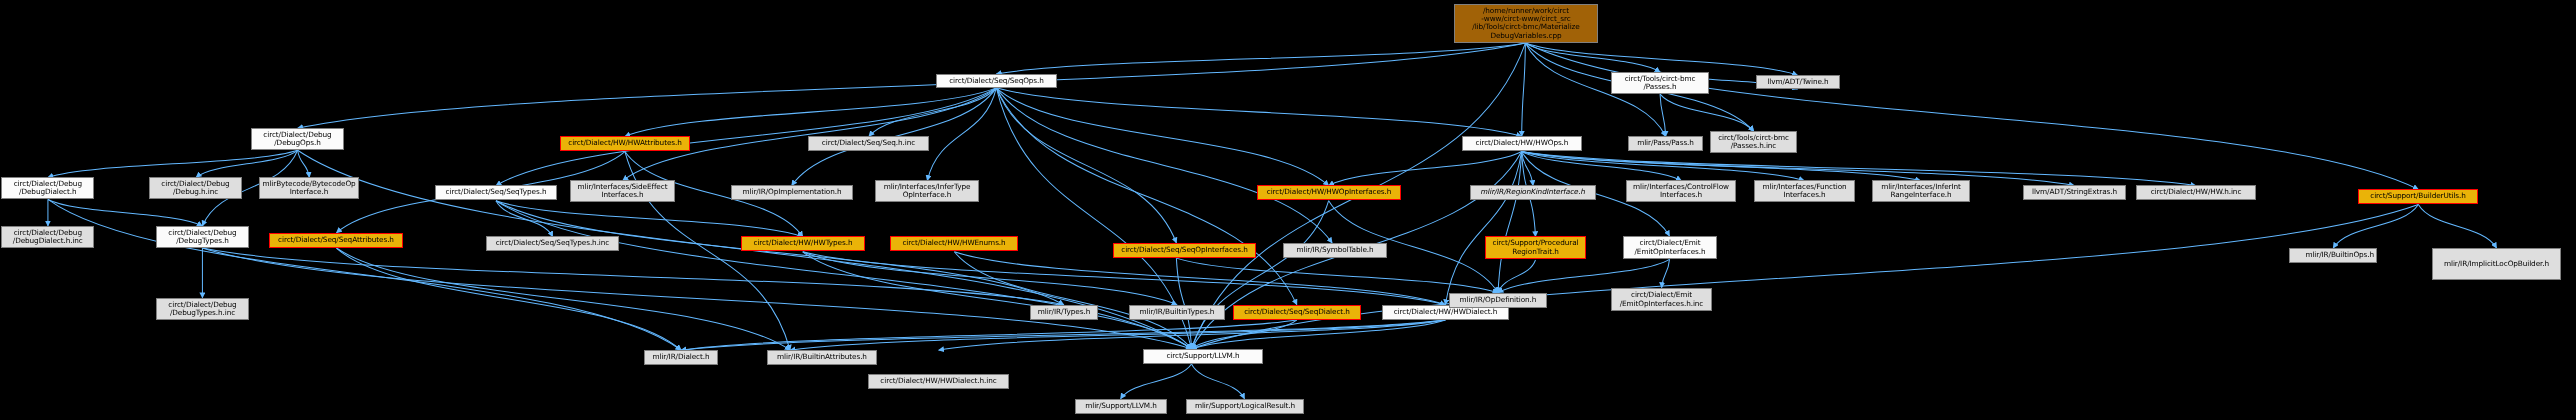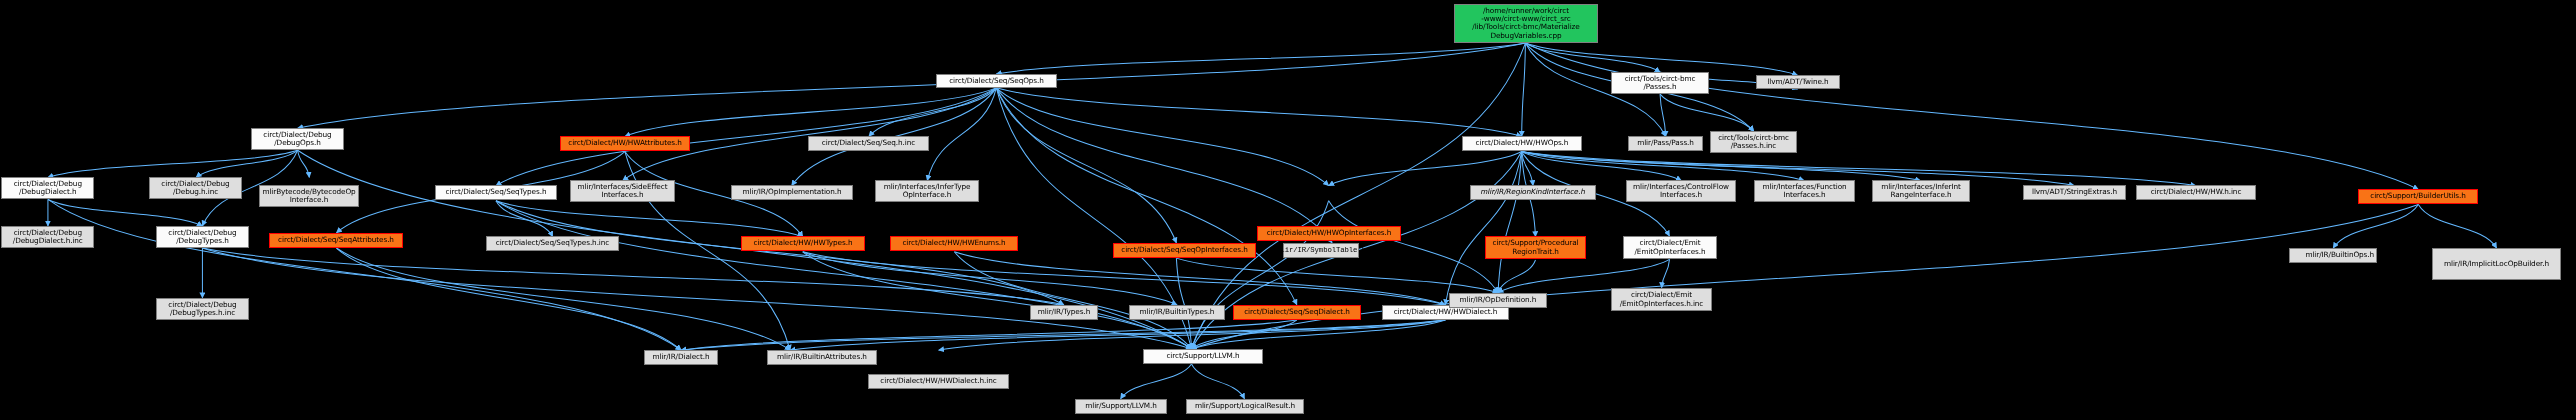--- a/index.html
+++ b/index.html
@@ -21,23 +21,23 @@
     text-align:center;
     color:#000;
     font-size:7.3px;
     line-height:8.2px;
     white-space:pre-line;
     border:0.6px solid #808080;
     background:#dedede;
     padding:0.6px 2.5px;
     letter-spacing:-0.1px;
   }
-  .node.root{background:#22c55e;border:0.6px solid #808080;}
+  .node.root{background:#a16207;border:0.6px solid #808080;}
   .node.white{background:#fbfbfb;border:0.6px solid #808080;}
-  .node.red{background:#f97316;border:1.3px solid #ff0000;text-align:center;}
+  .node.red{background:#eab308;border:1.3px solid #ff0000;text-align:center;}
 </style>
 </head>
 <body>
 
 <div id="graph">
   <svg id="edges" viewBox="0 0 4085 667" width="2576" height="421">
     <defs>
       <marker id="arrow" viewBox="0 0 10 10" refX="9" refY="5" markerWidth="6" markerHeight="6" orient="auto-start-reverse">
         <path d="M 0 0 L 10 5 L 0 10 z" fill="#63b8ff"></path>
       </marker>
@@ -138,49 +138,49 @@
       <div class="node red" style="left: 560px; top: 136px; width: 130px; height: 15px;">circt/Dialect/HW/HWAttributes.h</div>
       <div class="node " style="left: 808px; top: 136px; width: 121px; height: 15px;">circt/Dialect/Seq/Seq.h.inc</div>
       <div class="node white" style="left: 1462px; top: 136px; width: 120px; height: 15px;">circt/Dialect/HW/HWOps.h</div>
       <div class="node " style="left: 1628px; top: 136px; width: 75px; height: 15px;">mlir/Pass/Pass.h</div>
       <div class="node " style="left: 1710px; top: 131px; width: 87px; height: 22px;">circt/Tools/circt-bmc
 /Passes.h.inc</div>
       <div class="node white" style="left: 1.3px; top: 177px; width: 93px; height: 22px;">circt/Dialect/Debug
 /DebugDialect.h</div>
       <div class="node " style="left: 149px; top: 177px; width: 93px; height: 22px;">circt/Dialect/Debug
 /Debug.h.inc</div>
-      <div class="node " style="left: 259px; top: 177px; width: 100px; height: 22px; margin-top: 8px;">mlirBytecode/BytecodeOp
+      <div class="node " style="left: 259px; top: 177px; width: 100px; height: 22px;">mlirBytecode/BytecodeOp
 Interface.h</div>
       <div class="node white" style="left: 435px; top: 185px; width: 122px; height: 15px;">circt/Dialect/Seq/SeqTypes.h</div>
       <div class="node " style="left: 570px; top: 180px; width: 105px; height: 22px;">mlir/Interfaces/SideEffect
 Interfaces.h</div>
       <div class="node " style="left: 731px; top: 185px; width: 122px; height: 15px;">mlir/IR/OpImplementation.h</div>
       <div class="node " style="left: 875px; top: 180px; width: 104px; height: 22px;">mlir/Interfaces/InferType
 OpInterface.h</div>
-      <div class="node red" style="left: 1257px; top: 185px; width: 144px; height: 15px; margin-top: 41px;">circt/Dialect/HW/HWOpInterfaces.h</div>
+      <div class="node red" style="left: 1257px; top: 185px; width: 144px; height: 15px;">circt/Dialect/HW/HWOpInterfaces.h</div>
       <div class="node " style="left: 1470px; top: 185px; width: 126px; height: 15px; font-style: italic;">mlir/IR/RegionKindInterface.h</div>
       <div class="node " style="left: 1626px; top: 180px; width: 110px; height: 22px;">mlir/Interfaces/ControlFlow
 Interfaces.h</div>
       <div class="node " style="left: 1754px; top: 180px; width: 101px; height: 22px;">mlir/Interfaces/Function
 Interfaces.h</div>
       <div class="node " style="left: 1872px; top: 180px; width: 98px; height: 22px;">mlir/Interfaces/InferInt
 RangeInterface.h</div>
       <div class="node " style="left: 2023px; top: 185px; width: 103px; height: 15px;">llvm/ADT/StringExtras.h</div>
       <div class="node " style="left: 2136px; top: 185px; width: 120px; height: 15px;">circt/Dialect/HW/HW.h.inc</div>
       <div class="node red" style="left: 2358px; top: 189px; width: 120px; height: 15px;">circt/Support/BuilderUtils.h</div>
       <div class="node " style="left: 1.3px; top: 226px; width: 93px; height: 22px;">circt/Dialect/Debug
 /DebugDialect.h.inc</div>
       <div class="node white" style="left: 156px; top: 226px; width: 93px; height: 22px;">circt/Dialect/Debug
 /DebugTypes.h</div>
       <div class="node red" style="left: 269px; top: 233px; width: 134px; height: 15px;">circt/Dialect/Seq/SeqAttributes.h</div>
       <div class="node " style="left: 486px; top: 236px; width: 133px; height: 15px;">circt/Dialect/Seq/SeqTypes.h.inc</div>
       <div class="node red" style="left: 741px; top: 236px; width: 124px; height: 15px;">circt/Dialect/HW/HWTypes.h</div>
       <div class="node red" style="left: 890px; top: 236px; width: 128px; height: 15px;">circt/Dialect/HW/HWEnums.h</div>
       <div class="node red" style="left: 1105px; top: 243px; width: 143px; height: 15px; margin-left: 8px;">circt/Dialect/Seq/SeqOpInterfaces.h</div>
-      <div class="node " style="left: 1283px; top: 243px; width: 76px; height: 15px; font-family: Liberation Mono, monospace;">mlir/IR/SymbolTable.h</div>
+      <div class="node " style="left: 1283px; top: 243px; width: 104px; height: 15px;">mlir/IR/SymbolTable.h</div>
       <div class="node red" style="left: 1485px; top: 236px; width: 101px; height: 23px;">circt/Support/Procedural
 RegionTrait.h</div>
       <div class="node white" style="left: 1623px; top: 236px; width: 94px; height: 23px;">circt/Dialect/Emit
 /EmitOpInterfaces.h</div>
       <div class="node " style="left: 2289px; top: 248px; width: 88px; height: 15px; padding-left: 16px;">mlir/IR/BuiltinOps.h</div>
       <div class="node " style="left: 2432px; top: 248px; width: 129px; height: 32px;">mlir/IR/ImplicitLocOpBuilder.h</div>
       <div class="node " style="left: 156px; top: 298px; width: 93px; height: 22px;">circt/Dialect/Debug
 /DebugTypes.h.inc</div>
       <div class="node " style="left: 1030px; top: 305px; width: 68px; height: 15px;">mlir/IR/Types.h</div>
       <div class="node " style="left: 1129px; top: 305px; width: 96px; height: 15px;">mlir/IR/BuiltinTypes.h</div>

